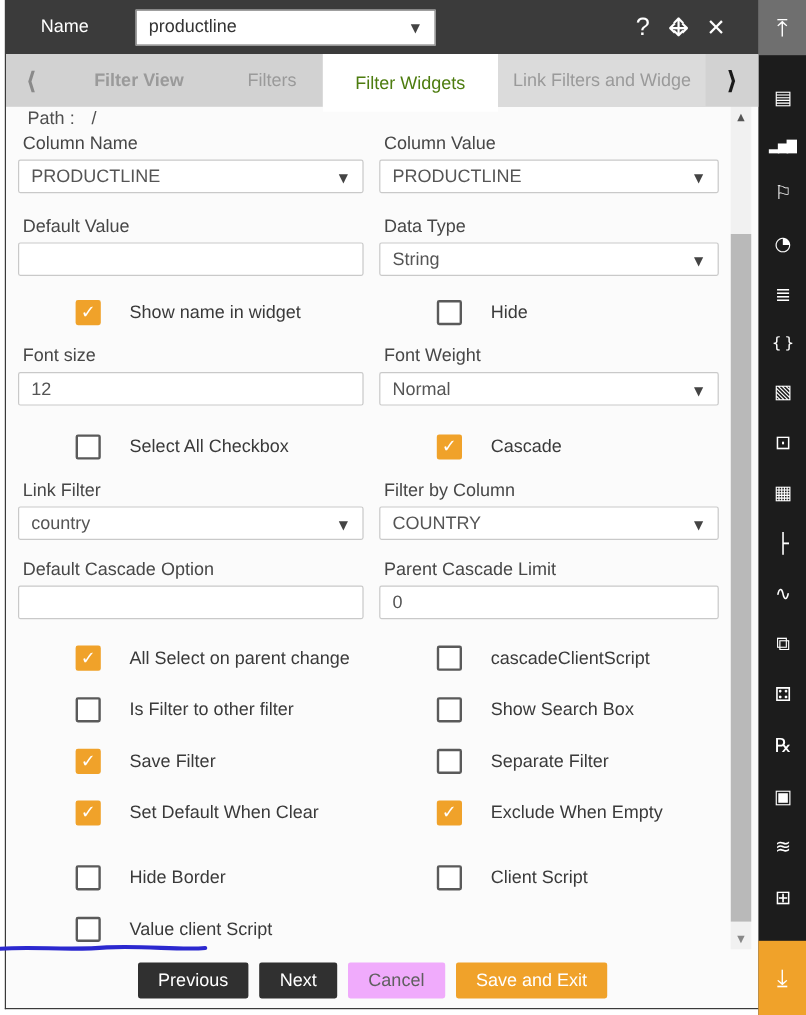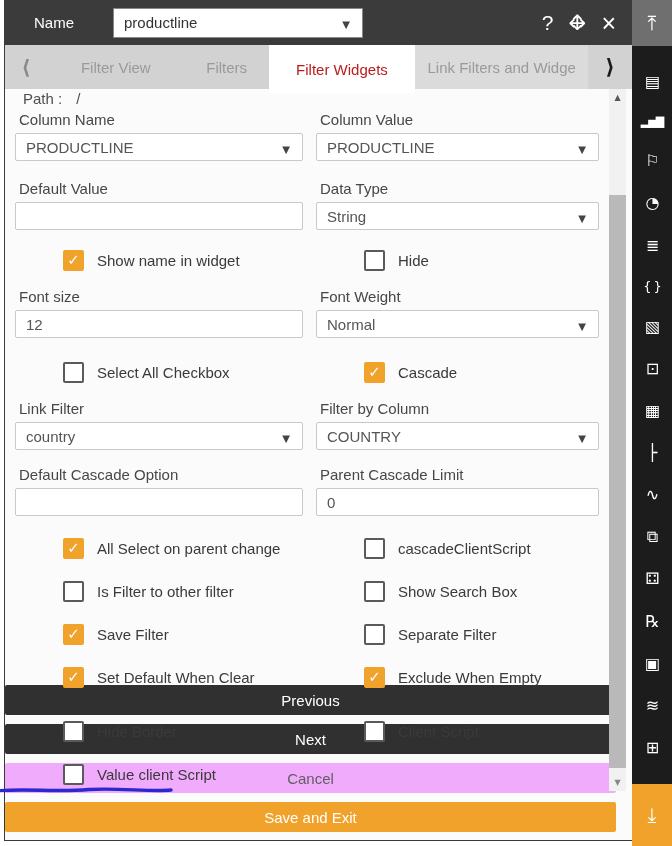--- a/index.html
+++ b/index.html
@@ -2,21 +2,21 @@
 <html><head>
 <meta charset="utf-8">
 <style>
   * { margin:0; padding:0; box-sizing:border-box; }
   html,body { width:672px; height:846px; background:#ffffff; overflow:hidden;
     font-family:"Liberation Sans","DejaVu Sans",sans-serif; }
   .app { position:relative; width:672px; height:846px; background:#ffffff; }
 
   
   .titlebar { position:absolute; left:4px; top:0; width:628px; height:45px;
-    background:#3b3b3b; display:flex; align-items:center; padding:0 10px 0 30px; }
+    background:#3b3b3b; display:flex; align-items:center; padding:0 22px 0 30px; }
   .tb-name { color:#fff; font-size:15px; }
   .tb-select { margin-left:39px; width:250px; height:30px; background:#fff;
     border:1px solid #888; display:flex; align-items:center; justify-content:space-between;
     padding:0 12px 0 10px; cursor:pointer; }
   .tb-select .sel-text { font-size:15px; color:#333; }
   .caret::after { content:"▼"; font-size:10px; color:#444; font-family:"DejaVu Sans",sans-serif; }
   .tb-icons { margin-left:auto; display:flex; align-items:center; gap:13px; padding-right:6px; }
   .tb-help { color:#fff; font-size:21px; cursor:pointer; }
   .tb-move { position:relative; width:22px; height:24px; cursor:pointer; }
   .tb-move::before, .tb-move::after { position:absolute; left:50%; top:50%;
@@ -32,52 +32,52 @@
   
   .tabbar { position:relative; height:44px; background:#d2d2d2; display:flex; align-items:stretch; z-index:3; }
   .chev { display:flex; align-items:center; justify-content:center; cursor:pointer;
     font-family:"DejaVu Sans",sans-serif; font-weight:bold; }
   .chev-left { width:42px; }
   .chev-left::after { content:"⟨"; font-size:20px; color:#8a8a8a; }
   .chev-right { width:44px; margin-left:auto; }
   .chev-right::after { content:"⟩"; font-size:21px; color:#1a1a1a; }
   .tab { display:flex; align-items:center; justify-content:center; font-size:15px;
     color:#9a9a9a; cursor:pointer; white-space:nowrap; overflow:hidden; }
-  .tab.t1 { width:138px; }
+  .tab.t1 { width:138px;font-weight:bold; }
   .tab.t2 { width:84px; }
   .tab.t3 { width:147px; }
   .tab.t4 { width:173px; background:#dbdbdb; }
-  .tab.active { background:#ffffff; color:#b91c1c; height:48px; }
+  .tab.active { background:#ffffff; color:#4d7c0f; height:48px; }
 
   
   .content { position:relative; padding:1px 30px 0 10px; z-index:1; }
   .pathrow { height:15px; margin-top:0; margin-bottom:6px; font-size:15px; color:#4f4f4f;
     display:flex; gap:14px; padding-left:8px; }
   .grid2 { display:grid; grid-template-columns:288px 283px; column-gap:13px; }
   .flabel { font-size:15px; color:#474747; height:17px; margin-bottom:5px; padding-left:4px; }
   .tinput, .tselect { width:100%; height:28px; background:#fff; border:1px solid #c9c9c9;
     border-radius:2px; font-size:15px; color:#555; }
   .tinput { padding:0 10px; outline:none; font-family:"Liberation Sans","DejaVu Sans",sans-serif; }
   .tselect { display:flex; align-items:center; justify-content:space-between;
     padding:0 12px 0 10px; cursor:pointer; }.mb16{margin-bottom:16px}.mb17{margin-bottom:17px}
   .mb19{margin-bottom:19px}.mb20{margin-bottom:32px}.mb21{margin-bottom:21px}.mb23{margin-bottom:23px}
 
   
-  .cbwrap { display:flex; align-items:center; gap:13px; height:22px; cursor:pointer;padding-left:48px; }
+  .cbwrap { display:flex; align-items:center; gap:24px; height:22px; cursor:pointer;padding-left:48px; }
   .cbox { width:21px; height:21px; flex:0 0 21px; background:#fff; border:2px solid #5a5a5a;
     border-radius:2px; display:flex; align-items:center; justify-content:center; }
   .cbox.checked { background:#f0a22a; border-color:#f0a22a; }
   .cbox.checked::after { content:"✓"; color:#fff; font-size:15px; font-weight:bold;
     font-family:"DejaVu Sans",sans-serif; }
   .cblabel { font-size:15px; color:#3a3a3a; position:relative; }
   .annot-underline { position:absolute; left:-12px; bottom:-10px; pointer-events:none; }
 
   
   .footer { position:absolute; left:0; right:16px; bottom:8px; display:flex;
-    justify-content:center; gap:9px;flex-direction:column; }
+    justify-content:center; gap:9px; }
   .btn { height:30px; border:none; border-radius:2px; font-size:15px; padding:0 17px;
     cursor:pointer; font-family:"Liberation Sans","DejaVu Sans",sans-serif; }
   .btn-dark { background:#303030; color:#fff; }
   .btn-plain { background:#f0abfc; color:#5f5f5f; }
   .btn-orange { background:#f0a22a; color:#fff; }
 
   
   .vscroll { position:absolute; right:6px; top:43px; width:17px; height:703px;
     background:#f1f1f1; z-index:2; }
   .vs-up, .vs-down { position:absolute; left:0; width:17px; height:14px; display:flex;

